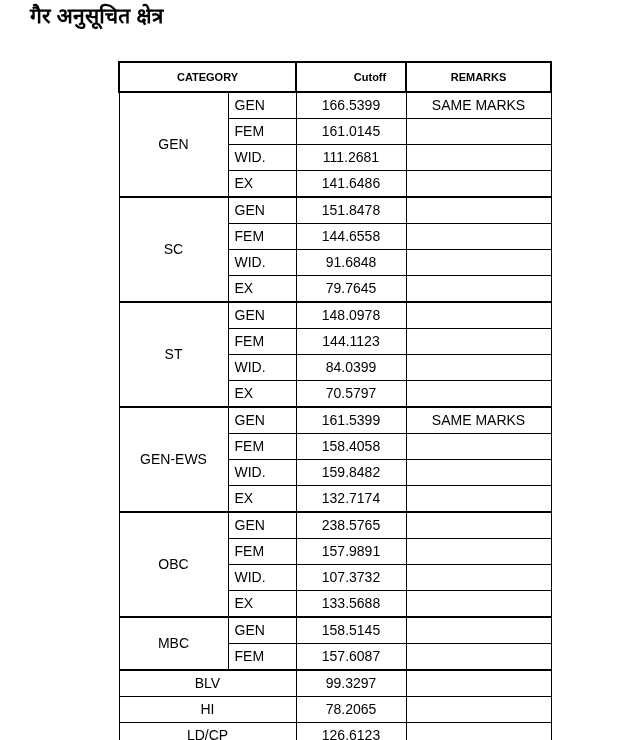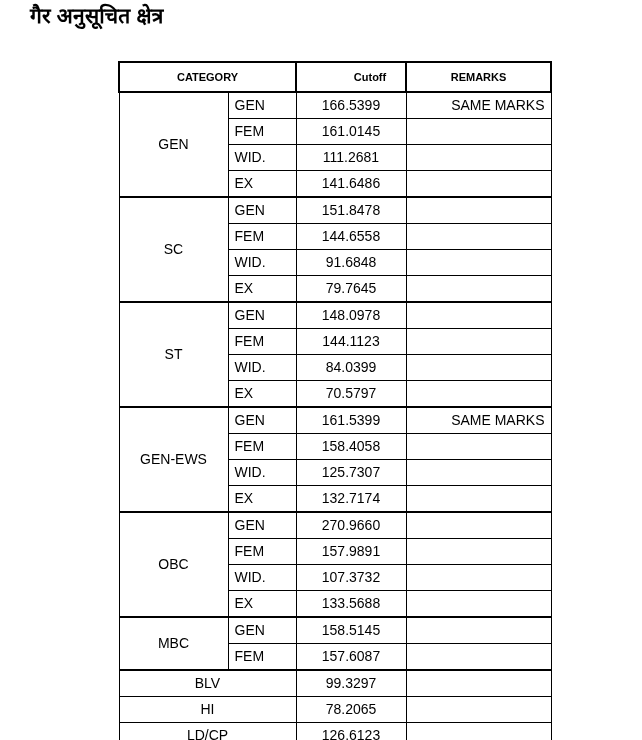--- a/index.html
+++ b/index.html
@@ -75,21 +75,21 @@
   thead th.th-remarks  { border-top-width: 2px; border-right-width: 2px; }
 
   
   td.cat-group {
     text-align: center;
     border-left-width: 2px;
     border-right-width: 1px;
   }
   td.sub-label { text-align: left; }
   td.cutoff-val { text-align: center; }
-  td.remark-val { text-align: right; border-right-width: 2px; margin-top: 44px; }
+  td.remark-val { text-align: center; border-right-width: 2px; margin-top: 44px; }
 
   
   td.cat-span {
     text-align: center;
     border-left-width: 2px;
   }
 
   
   tr.group-start > td { border-top-width: 2px; }
 </style>
@@ -183,32 +183,32 @@
           <td class="cutoff-val">161.5399</td>
           <td class="remark-val">SAME MARKS</td>
         </tr>
         <tr>
           <td class="sub-label">FEM</td>
           <td class="cutoff-val">158.4058</td>
           <td class="remark-val"></td>
         </tr>
         <tr>
           <td class="sub-label">WID.</td>
-          <td class="cutoff-val">125.7307</td>
+          <td class="cutoff-val">159.8482</td>
           <td class="remark-val"></td>
         </tr>
         <tr>
           <td class="sub-label">EX</td>
           <td class="cutoff-val">132.7174</td>
           <td class="remark-val"></td>
         </tr>
         <tr class="group-start">
           <td class="cat-group" rowspan="4">OBC</td>
           <td class="sub-label">GEN</td>
-          <td class="cutoff-val">270.9660</td>
+          <td class="cutoff-val">238.5765</td>
           <td class="remark-val"></td>
         </tr>
         <tr>
           <td class="sub-label">FEM</td>
           <td class="cutoff-val">157.9891</td>
           <td class="remark-val"></td>
         </tr>
         <tr>
           <td class="sub-label">WID.</td>
           <td class="cutoff-val">107.3732</td>

